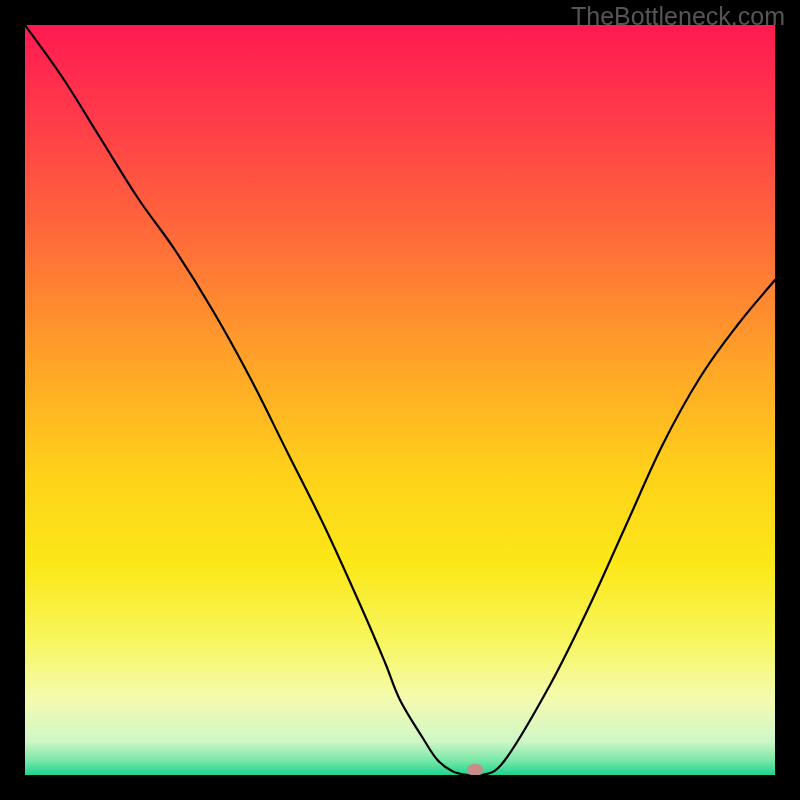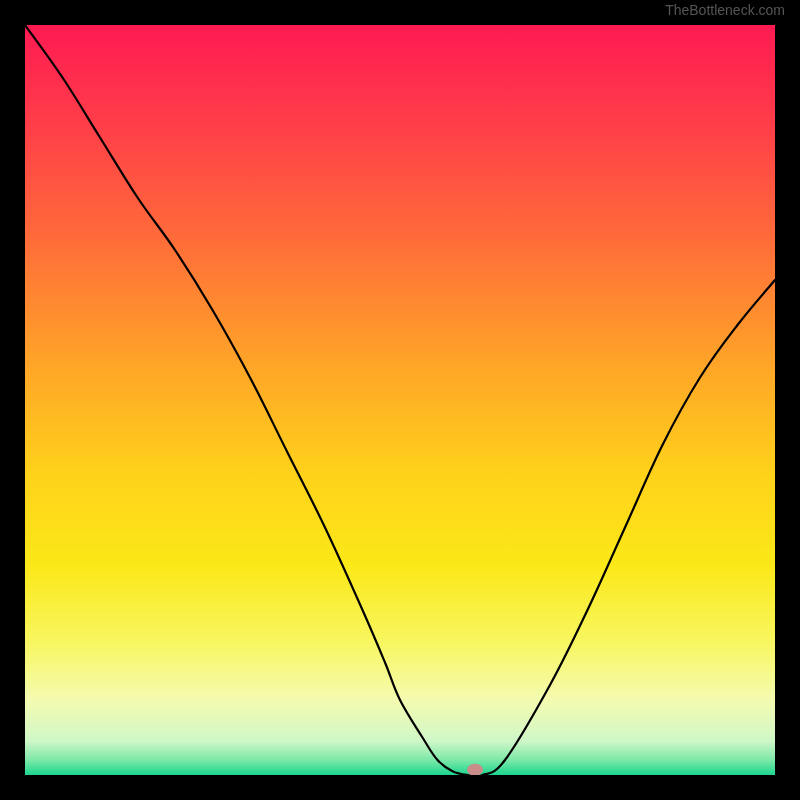--- a/index.html
+++ b/index.html
@@ -9,21 +9,21 @@
     height: 800px;
     background: #000;
     position: relative;
     font-family: Arial, sans-serif;
   }
   .watermark {
     position: absolute;
     top: 2px;
     right: 15px;
     color: #555;
-    font-size: 14px;
+    font-size: 25px;
     font-weight: 500;
     z-index: 10;
   }
   .plot-area {
     position: absolute;
     left: 25px;
     top: 25px;
     width: 750px;
     height: 750px;
   }

